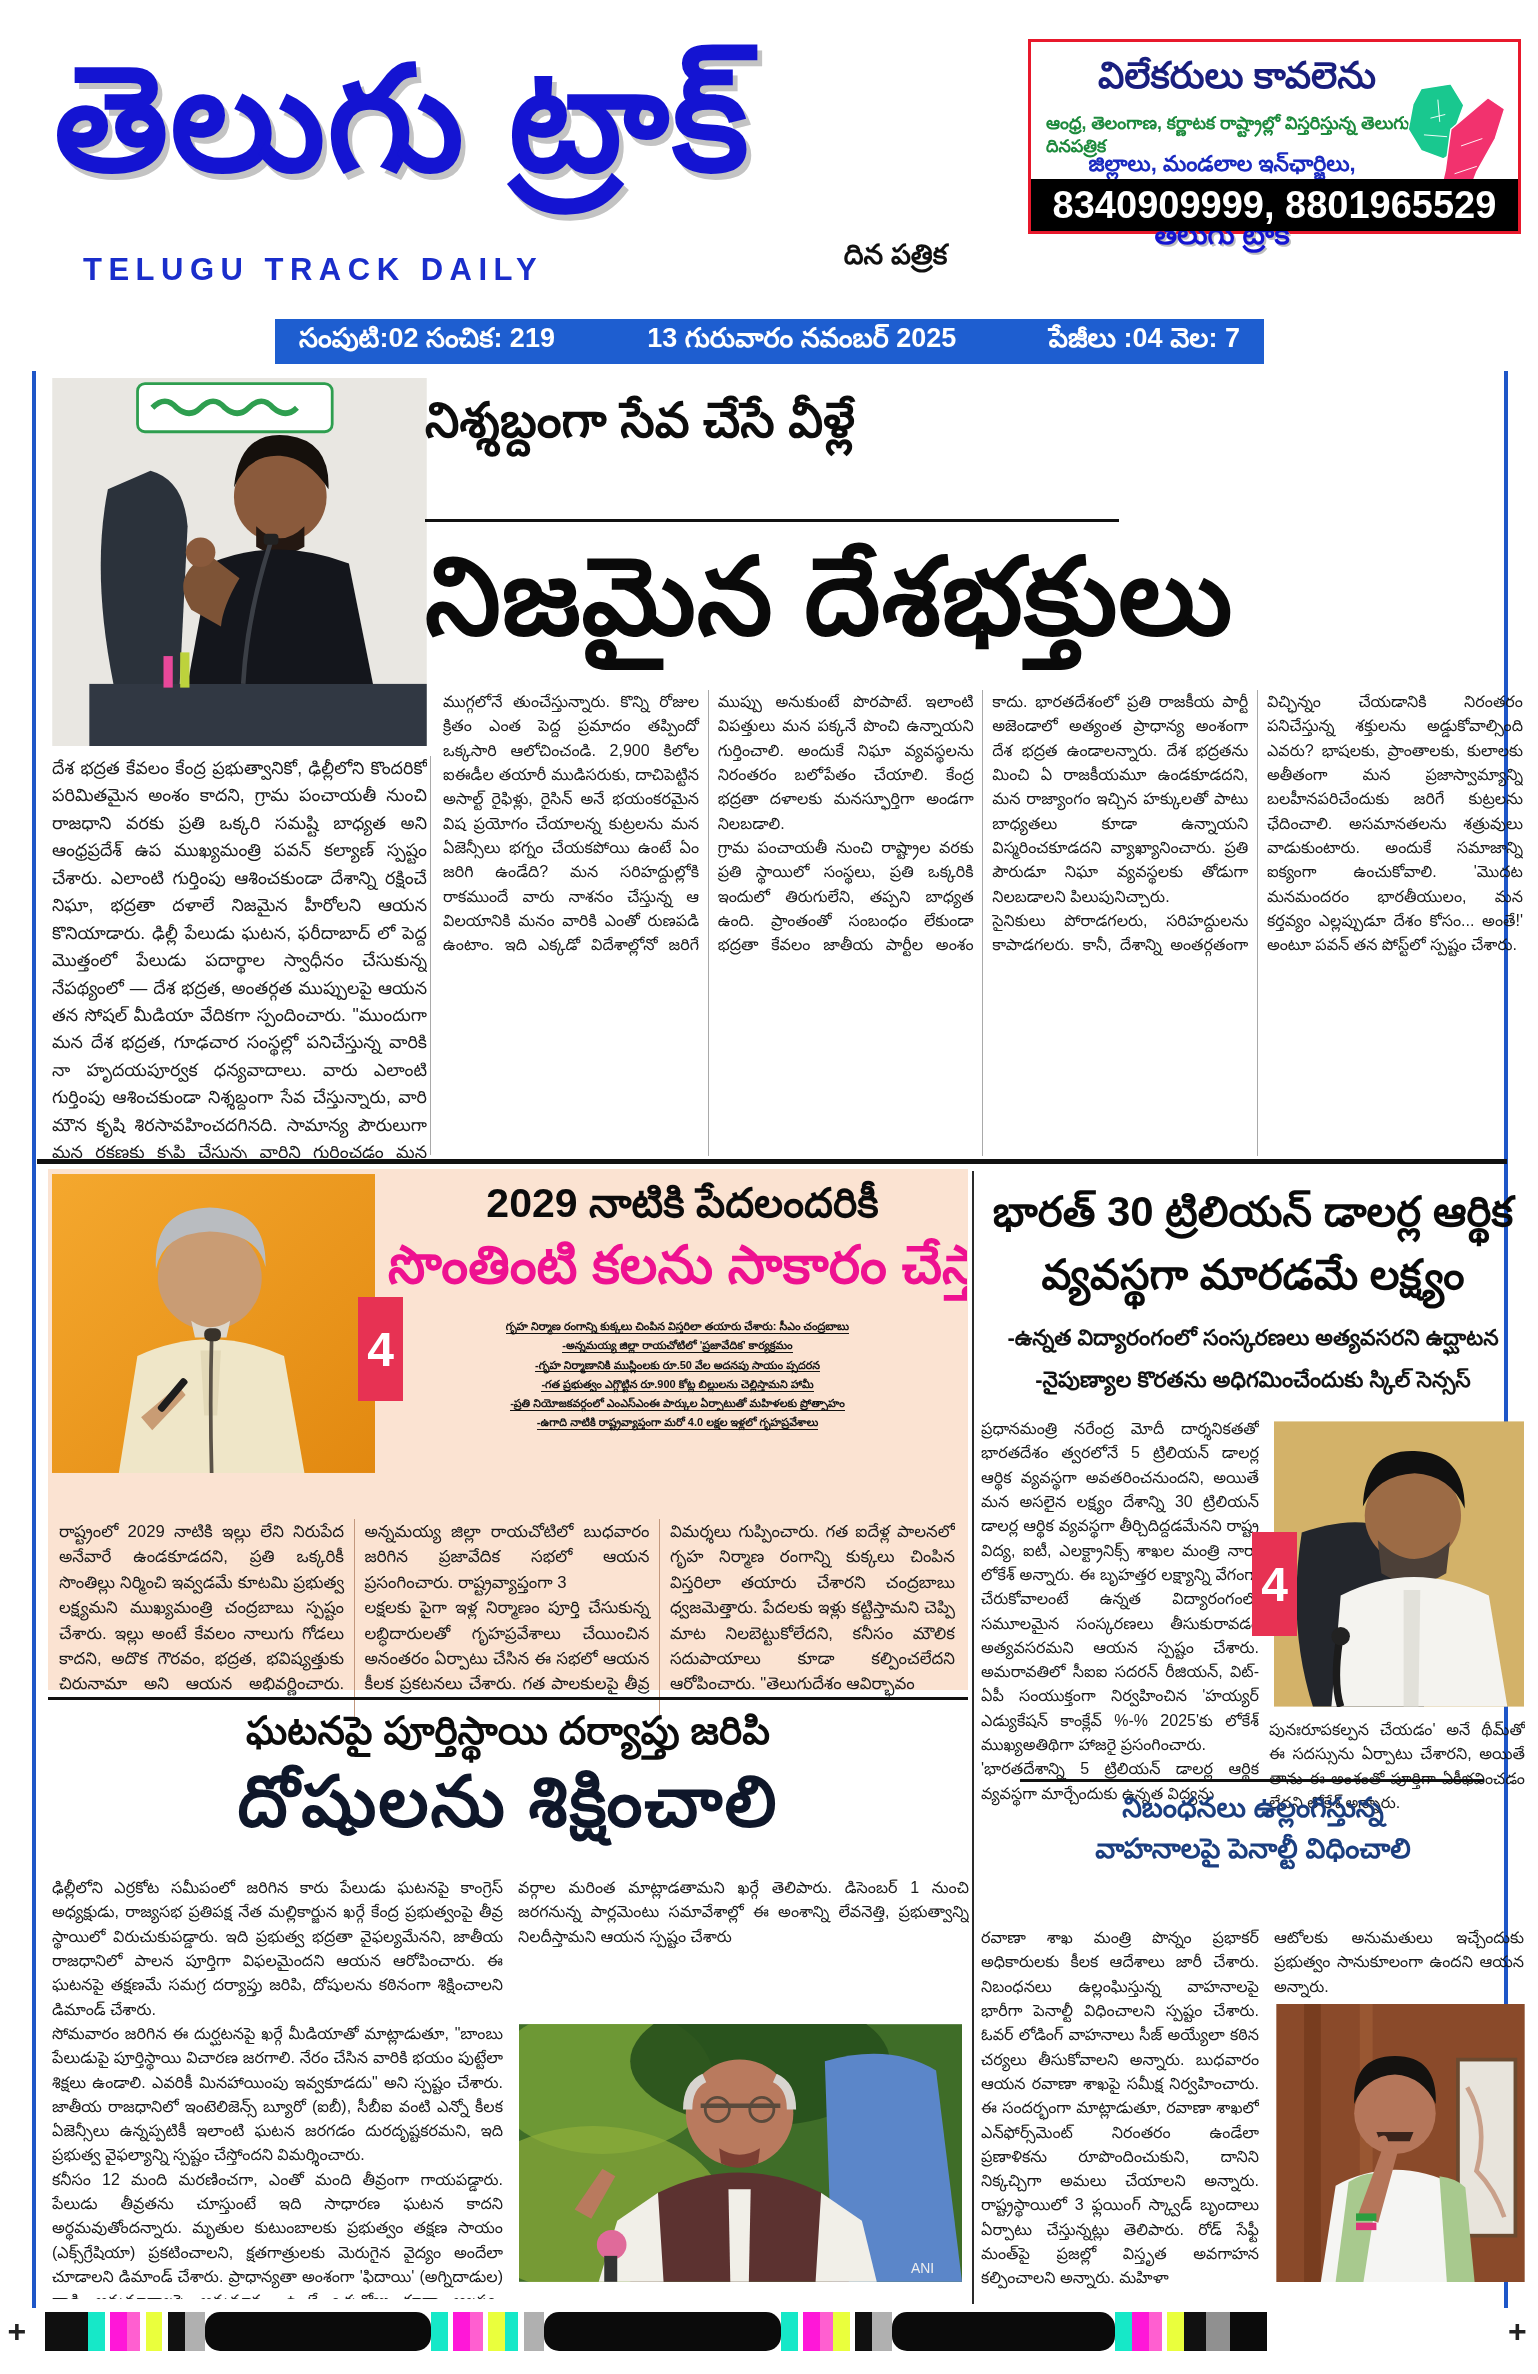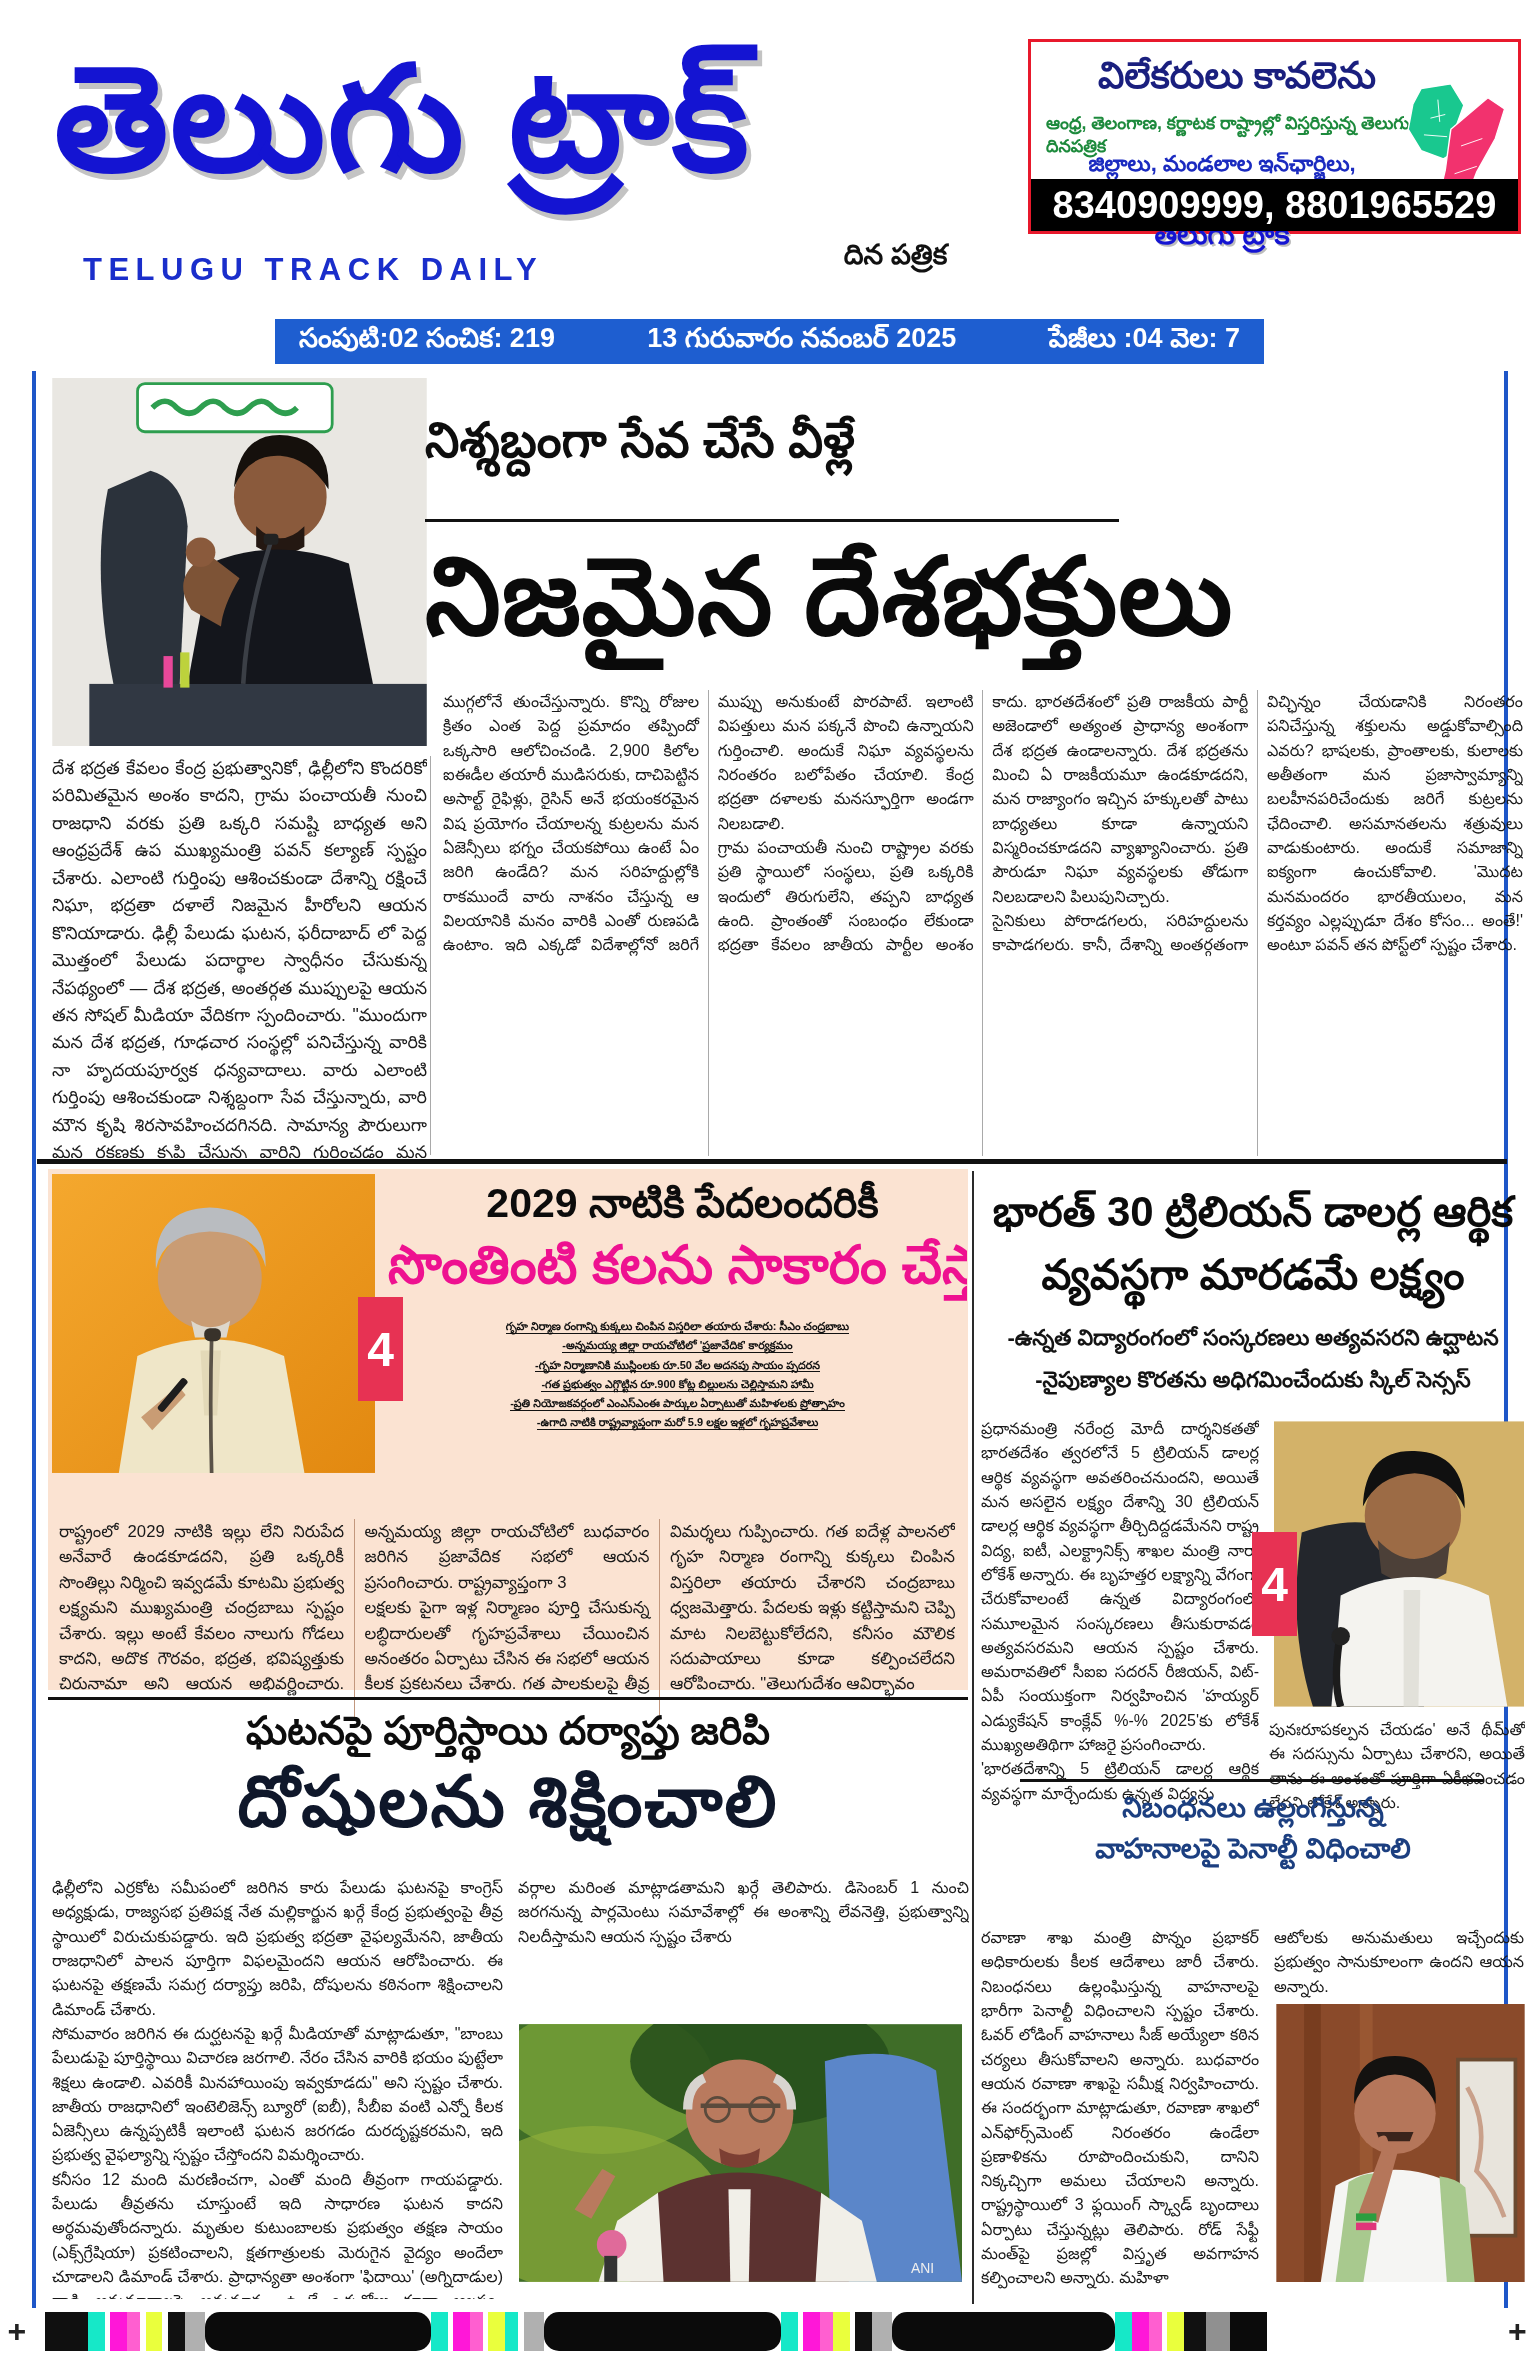--- a/index.html
+++ b/index.html
@@ -99,21 +99,21 @@
     <path d="M150,250 q-24,-36 18,-60 l34,26 q-18,30 -20,52 Z" fill="#7d5336"></path>
     <circle cx="160" cy="188" r="16" fill="#8a5a3c"></circle>
     <path d="M236,176 q-26,80 -30,154" stroke="#3b3f46" stroke-width="5" fill="none"></path>
     <rect x="228" y="168" width="16" height="12" rx="4" fill="#222"></rect>
     <rect x="120" y="300" width="10" height="34" fill="#e8489a"></rect>
     <rect x="138" y="296" width="10" height="38" fill="#bdd23c"></rect>
   </svg>
 
   <div class="abs bodytext clip" style="left:52px;top:755px;width:375px;height:403px;font-size:17.6px;line-height:1.56;">దేశ భద్రత కేవలం కేంద్ర ప్రభుత్వానికో, ఢిల్లీలోని కొందరికో పరిమితమైన అంశం కాదని, గ్రామ పంచాయతీ నుంచి రాజధాని వరకు ప్రతి ఒక్కరి సమష్టి బాధ్యత అని ఆంధ్రప్రదేశ్ ఉప ముఖ్యమంత్రి పవన్ కల్యాణ్ స్పష్టం చేశారు. ఎలాంటి గుర్తింపు ఆశించకుండా దేశాన్ని రక్షించే నిఘా, భద్రతా దళాలే నిజమైన హీరోలని ఆయన కొనియాడారు. ఢిల్లీ పేలుడు ఘటన, ఫరీదాబాద్ లో పెద్ద మొత్తంలో పేలుడు పదార్థాల స్వాధీనం చేసుకున్న నేపథ్యంలో — దేశ భద్రత, అంతర్గత ముప్పులపై ఆయన తన సోషల్ మీడియా వేదికగా స్పందించారు. "ముందుగా మన దేశ భద్రత, గూఢచార సంస్థల్లో పనిచేస్తున్న వారికి నా హృదయపూర్వక ధన్యవాదాలు. వారు ఎలాంటి గుర్తింపు ఆశించకుండా నిశ్శబ్దంగా సేవ చేస్తున్నారు, వారి మౌన కృషి శిరసావహించదగినది. సామాన్య పౌరులుగా మన రక్షణకు కృషి చేస్తున్న వారిని గుర్తించడం మన బాధ్యత" అని పేర్కొన్నారు.</div>
 
-  <div class="abs clip" style="left:425px;top:412px;width:1099px;height:89px;">
+  <div class="abs clip" style="left:425px;top:392px;width:1099px;height:89px;">
     <div class="kicker">నిశ్శబ్దంగా సేవ చేసే వీళ్లే</div>
   </div>
   <div class="abs rule-h" style="left:425px;top:519px;width:694px;height:2.8px;"></div>
   <div class="abs clip" style="left:425px;top:534px;width:1099px;height:148px;">
     <div class="headline-xl">నిజమైన దేశభక్తులు</div>
   </div>
 
   <div class="abs rule-v" style="left:430px;top:756px;width:0.9px;height:399px;background:#a9a9a9;"></div>
   <div class="abs cols4 clip" style="left:443px;top:690px;width:1080px;height:466px;">
     <div class="bodytext">ముగ్గలోనే తుంచేస్తున్నారు. కొన్ని రోజుల క్రితం ఎంత పెద్ద ప్రమాదం తప్పిందో ఒక్కసారి ఆలోచించండి. 2,900 కిలోల ఐఈడీల తయారీ ముడిసరుకు, దాచిపెట్టిన అసాల్ట్ రైఫిళ్లు, రైసిన్ అనే భయంకరమైన విష ప్రయోగం చేయాలన్న కుట్రలను మన ఏజెన్సీలు భగ్నం చేయకపోయి ఉంటే ఏం జరిగి ఉండేది? మన సరిహద్దుల్లోకి రాకముందే వారు నాశనం చేస్తున్న ఆ విలయానికి మనం వారికి ఎంతో రుణపడి ఉంటాం. ఇది ఎక్కడో విదేశాల్లోనో జరిగే ముప్పు అనుకుంటే పొరపాటే. ఇలాంటి విపత్తులు మన పక్కనే పొంచి ఉన్నాయని గుర్తించాలి. అందుకే నిఘా వ్యవస్థలను నిరంతరం బలోపేతం చేయాలి. కేంద్ర భద్రతా దళాలకు మనస్ఫూర్తిగా అండగా నిలబడాలి.</div>
@@ -150,21 +150,21 @@
   </div>
   <div class="abs clip" style="left:388px;top:1234px;width:579px;height:80px;">
     <div class="housing-l2">సొంతింటి కలను సాకారం చేస్తాం</div>
   </div>
   <div class="abs" style="left:390px;top:1317px;width:575px;" id="housing-bullets">
       <div class="housing-bullet"><span>గృహ నిర్మాణ రంగాన్ని కుక్కలు చింపిన విస్తరిలా తయారు చేశారు: సీఎం చంద్రబాబు</span></div>
       <div class="housing-bullet"><span>-అన్నమయ్య జిల్లా రాయచోటిలో 'ప్రజావేదిక' కార్యక్రమం</span></div>
       <div class="housing-bullet"><span>-గృహ నిర్మాణానికి ముస్లింలకు రూ.50 వేల అదనపు సాయం ప్సదరన</span></div>
       <div class="housing-bullet"><span>-గత ప్రభుత్వం ఎగ్గొట్టిన రూ.900 కోట్ల బిల్లులను చెల్లిస్తామని హామీ</span></div>
       <div class="housing-bullet"><span>-ప్రతి నియోజకవర్గంలో ఎంఎస్ఎంఈ పార్కుల ఏర్పాటుతో మహిళలకు ప్రోత్సాహం</span></div>
-      <div class="housing-bullet"><span>-ఉగాది నాటికి రాష్ట్రవ్యాప్తంగా మరో 5.9 లక్షల ఇళ్లలో గృహప్రవేశాలు</span></div>
+      <div class="housing-bullet"><span>-ఉగాది నాటికి రాష్ట్రవ్యాప్తంగా మరో 4.0 లక్షల ఇళ్లలో గృహప్రవేశాలు</span></div>
     </div>
 
   <div class="abs cols3 clip" style="left:59px;top:1479px;width:896px;height:200px;">
     <div class="bodytext" style="font-size:16.7px;">రాష్ట్రంలో 2029 నాటికి ఇల్లు లేని నిరుపేద అనేవారే ఉండకూడదని, ప్రతి ఒక్కరికీ సొంతిల్లు నిర్మించి ఇవ్వడమే కూటమి ప్రభుత్వ లక్ష్యమని ముఖ్యమంత్రి చంద్రబాబు స్పష్టం చేశారు. ఇల్లు అంటే కేవలం నాలుగు గోడలు కాదని, అదొక గౌరవం, భద్రత, భవిష్యత్తుకు చిరునామా అని ఆయన అభివర్ణించారు. అన్నమయ్య జిల్లా రాయచోటిలో బుధవారం జరిగిన ప్రజావేదిక సభలో ఆయన ప్రసంగించారు. రాష్ట్రవ్యాప్తంగా 3</div>
     <div class="bodytext" style="font-size:16.7px;">లక్షలకు పైగా ఇళ్ల నిర్మాణం పూర్తి చేసుకున్న లబ్ధిదారులతో గృహప్రవేశాలు చేయించిన అనంతరం ఏర్పాటు చేసిన ఈ సభలో ఆయన కీలక ప్రకటనలు చేశారు. గత పాలకులపై తీవ్ర విమర్శలు గుప్పించారు. గత ఐదేళ్ల పాలనలో గృహ నిర్మాణ రంగాన్ని కుక్కలు చింపిన విస్తరిలా తయారు చేశారని చంద్రబాబు ధ్వజమెత్తారు. పేదలకు ఇళ్లు కట్టిస్తామని చెప్పి మాట నిలబెట్టుకోలేదని, కనీసం మౌలిక సదుపాయాలు కూడా కల్పించలేదని ఆరోపించారు. "తెలుగుదేశం ఆవిర్భావం</div>
 
   </div>
 
   <div class="abs rule-v" style="left:972px;top:1171px;width:1.9px;height:1133px;"></div>
 

